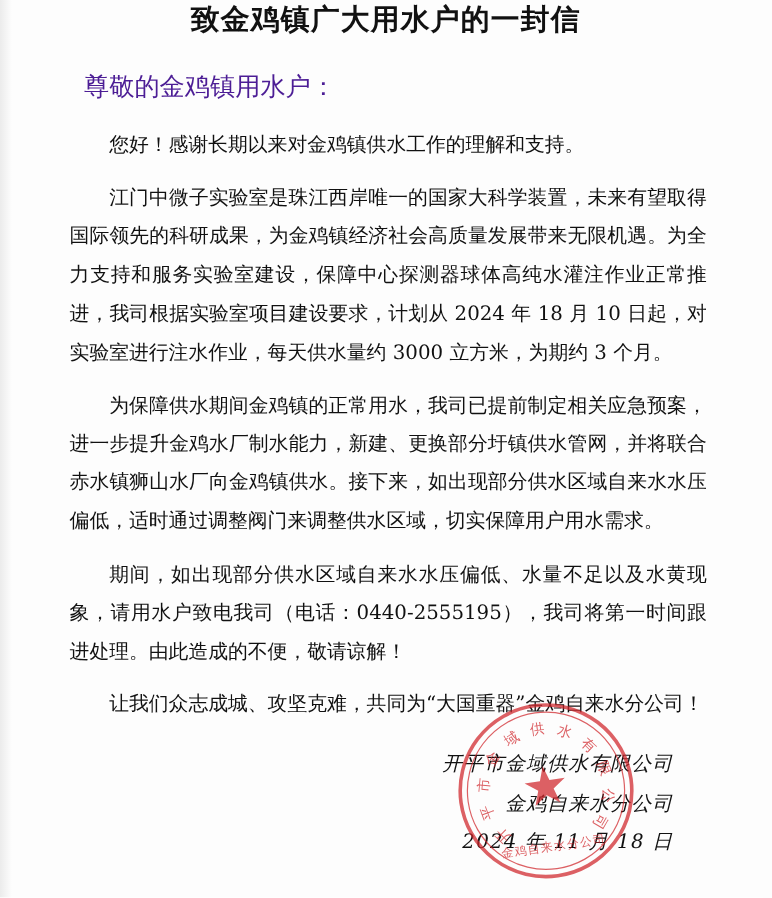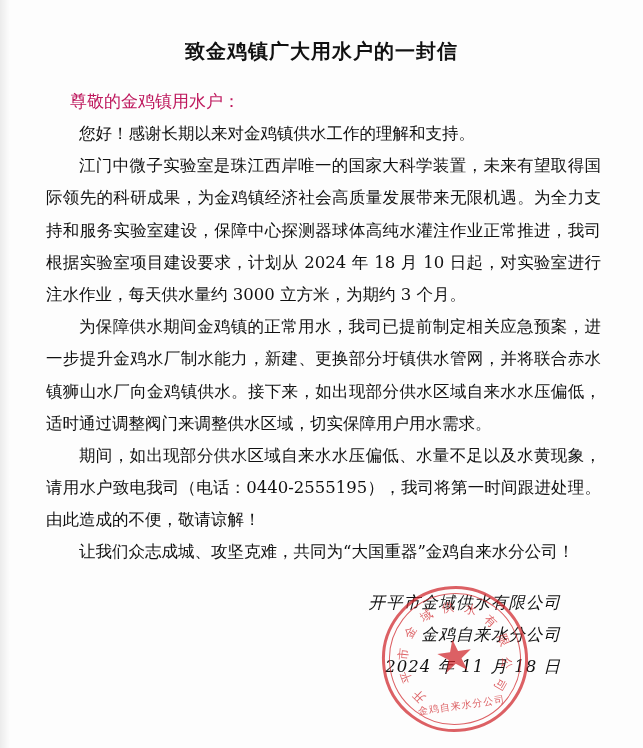--- a/index.html
+++ b/index.html
@@ -16,44 +16,43 @@
   .page {
     position: relative;
     width: 643px;
     height: 748px;
     background: #fdfdfd;
     box-sizing: border-box;
     padding: 0;
   }
   .doc-title {
     text-align: center;
-    font-size: 20px;
+    font-size: 24px;
     font-weight: bold;
     color: #111111;
     letter-spacing: 1px;
     margin: 0;
-    padding-top: 38px;
     padding-bottom: 10px;
     font-family: Liberation Sans, sans-serif;
   }
   .body-block {
     padding: 10px 42px 0 46px;
   }
   .salutation {
-    font-size: 17px;
-    color: #be185d;
+    font-size: 21px;
+    color: #4c1d95;
     line-height: 1.95;
     margin: 0 0 0 0;
     text-indent: 24px;
   }
   .para {
     font-size: 16.5px;
     color: #111111;
     line-height: 1.95;
-    margin: 0;
+    margin: 12px;
     text-indent: 33px;
     text-align: justify;
     text-justify: inter-ideograph;
   }
   .sign-block {
     margin-top: 18px;
     padding-right: 40px;
     text-align: right;
     position: relative;
     font-style: italic;

